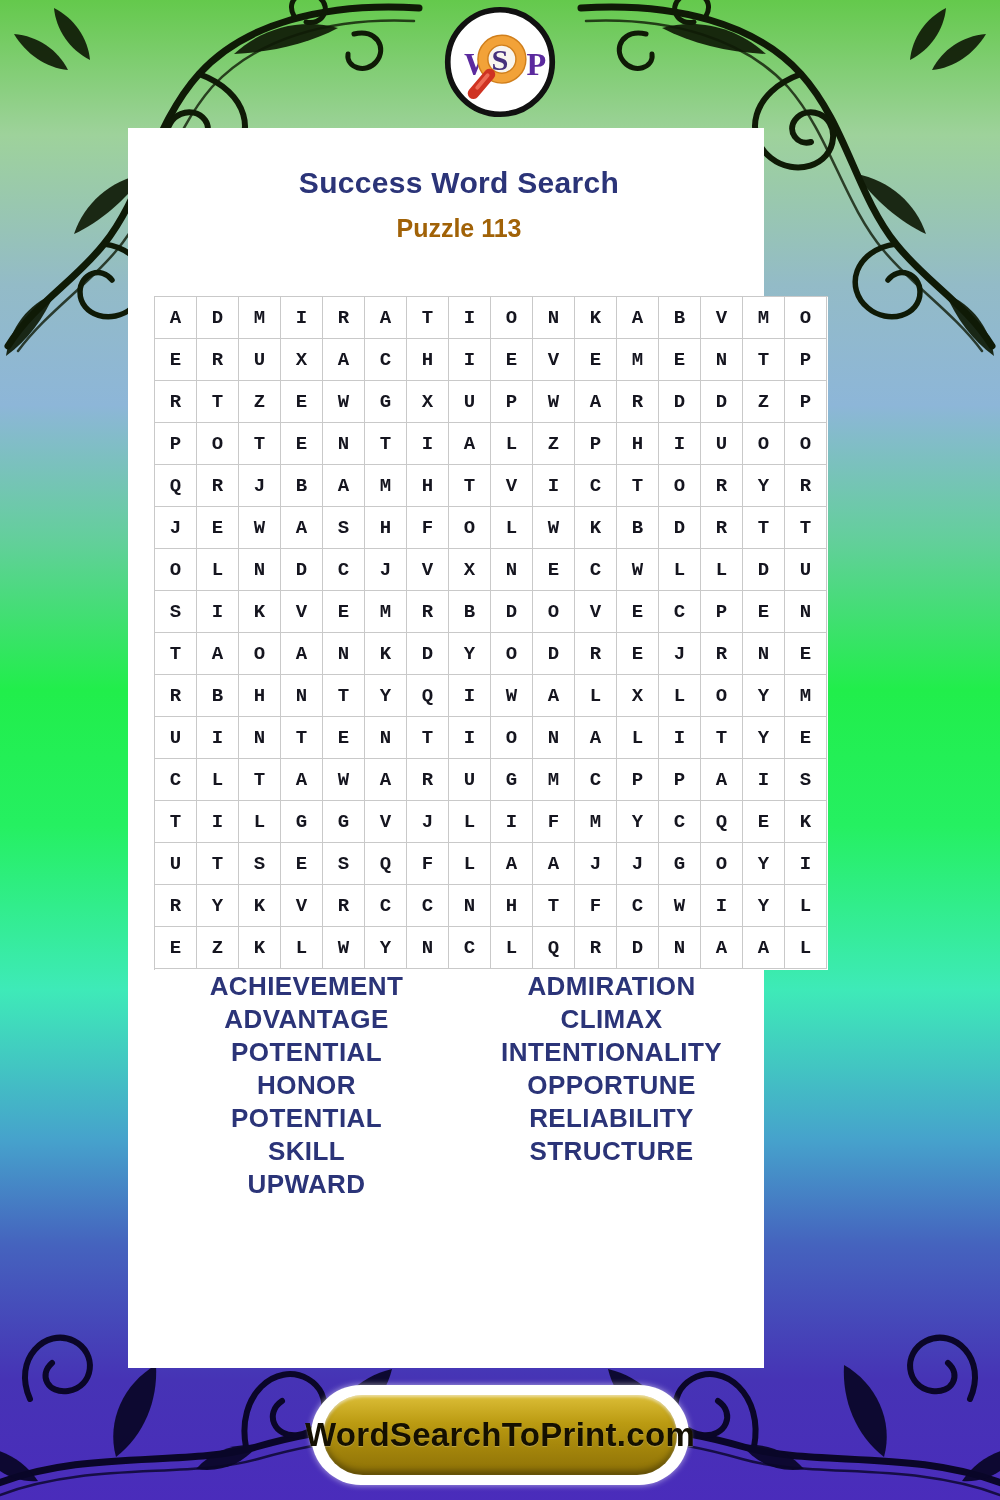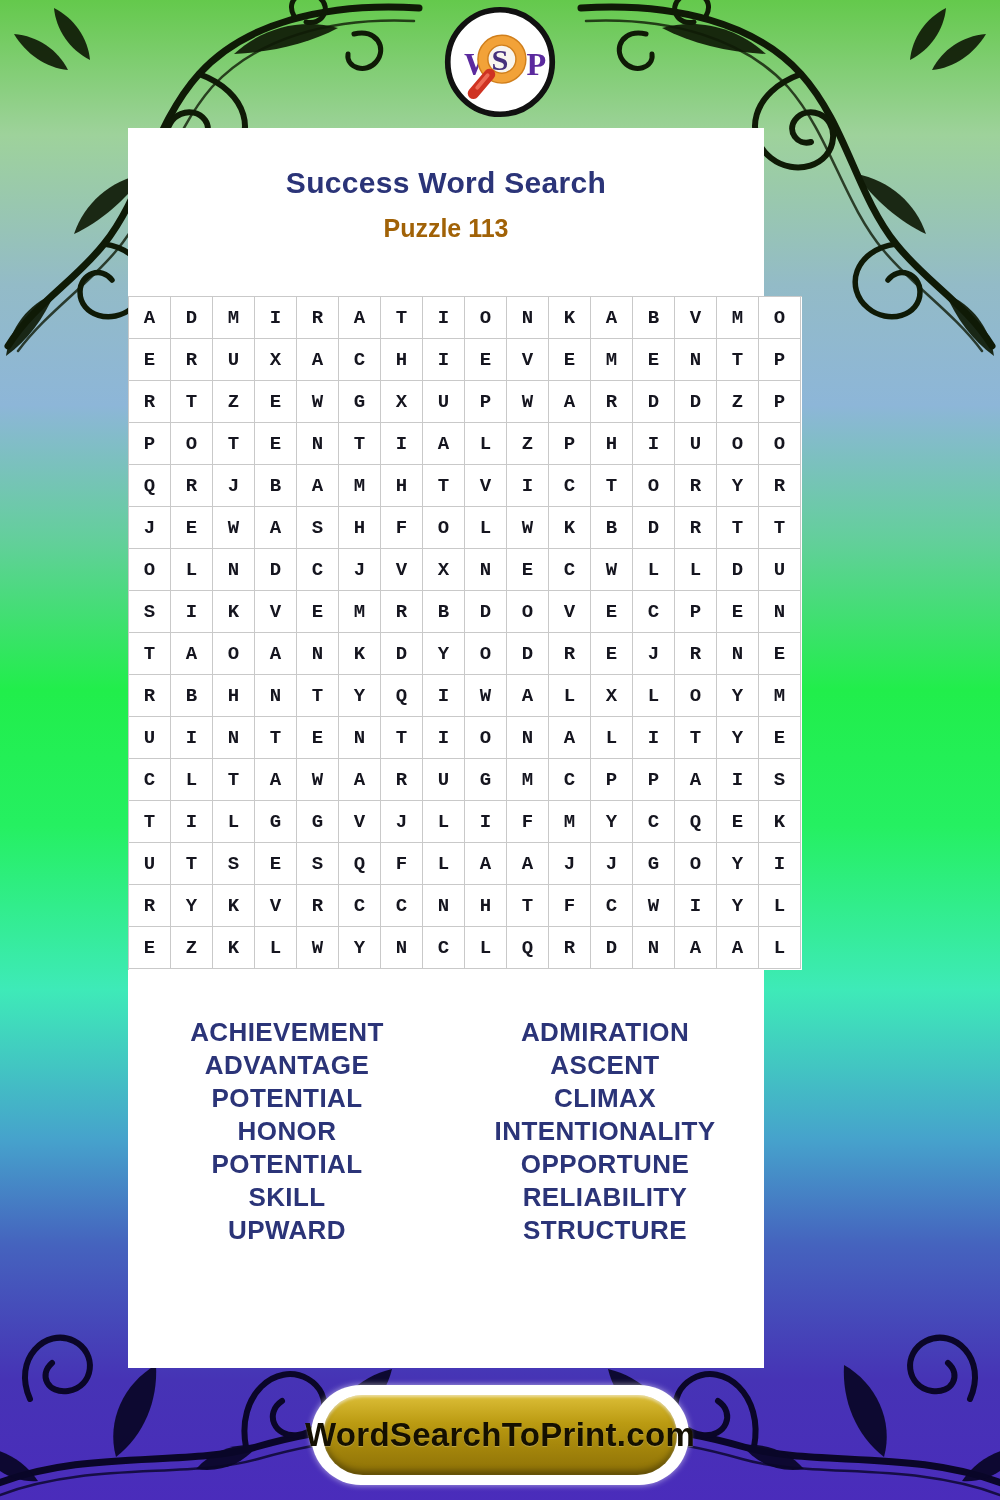--- a/index.html
+++ b/index.html
@@ -26,20 +26,21 @@
   .fl-tr{ right:-6px; top:-6px; width:430px; height:390px; transform:scaleX(-1); }
   .fl-bl{ left:-4px; bottom:-4px; width:470px; height:205px; }
   .fl-br{ right:-4px; bottom:-4px; width:470px; height:205px; transform:scaleX(-1); }
 
   .card{
     position:absolute; left:128px; top:128px;
     width:636px; height:1240px;
     background:#ffffff;
     text-align:center;
     z-index:2;
+    padding-left:26px;
   }
   .title{
     margin-top:38px;
     font-size:30px; font-weight:bold; color:#2b3478;
     letter-spacing:0.3px;
   }
   .subtitle{
     margin-top:14px;
     font-size:25px; font-weight:bold; color:#a16207;
   }
@@ -56,21 +57,20 @@
   }
   .cell{
     border-right:1px solid #c9c9c9;
     border-bottom:1px solid #c9c9c9;
     display:flex; align-items:center; justify-content:center;
     font-family:"Liberation Mono", monospace;
     font-weight:bold; font-size:19px; color:#15151f;
   }
 
   .words{
-    margin-top:46px;
     display:flex; width:100%;
   }
   .wcol{ flex:1; }
   .word{
     font-size:26px; font-weight:bold; color:#2b3478;
     line-height:33px; letter-spacing:0.4px;
   }
 
   .logo{
     position:absolute; left:50%; top:5px; transform:translateX(-50%);
@@ -442,21 +442,20 @@
         <div class="word">ACHIEVEMENT</div>
         <div class="word">ADVANTAGE</div>
         <div class="word">POTENTIAL</div>
         <div class="word">HONOR</div>
         <div class="word">POTENTIAL</div>
         <div class="word">SKILL</div>
         <div class="word">UPWARD</div>
       </div>
     <div class="wcol">
         <div class="word">ADMIRATION</div>
-        <div class="word">ASCENT</div>
         <div class="word">CLIMAX</div>
         <div class="word">INTENTIONALITY</div>
         <div class="word">OPPORTUNE</div>
         <div class="word">RELIABILITY</div>
         <div class="word">STRUCTURE</div>
       </div>
   </div>
 </div>
 
 <div class="footer-halo">

